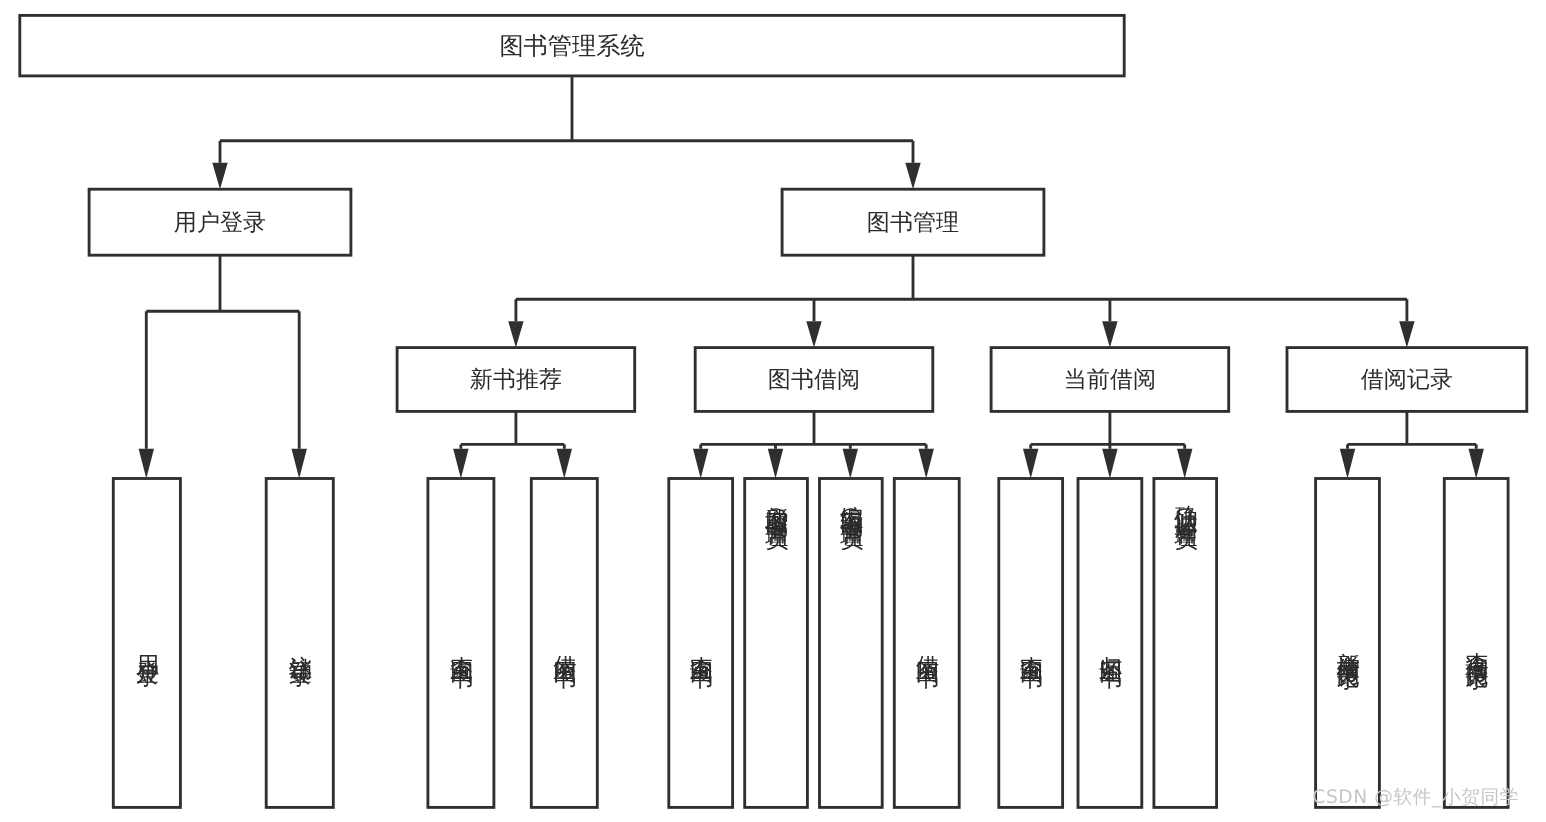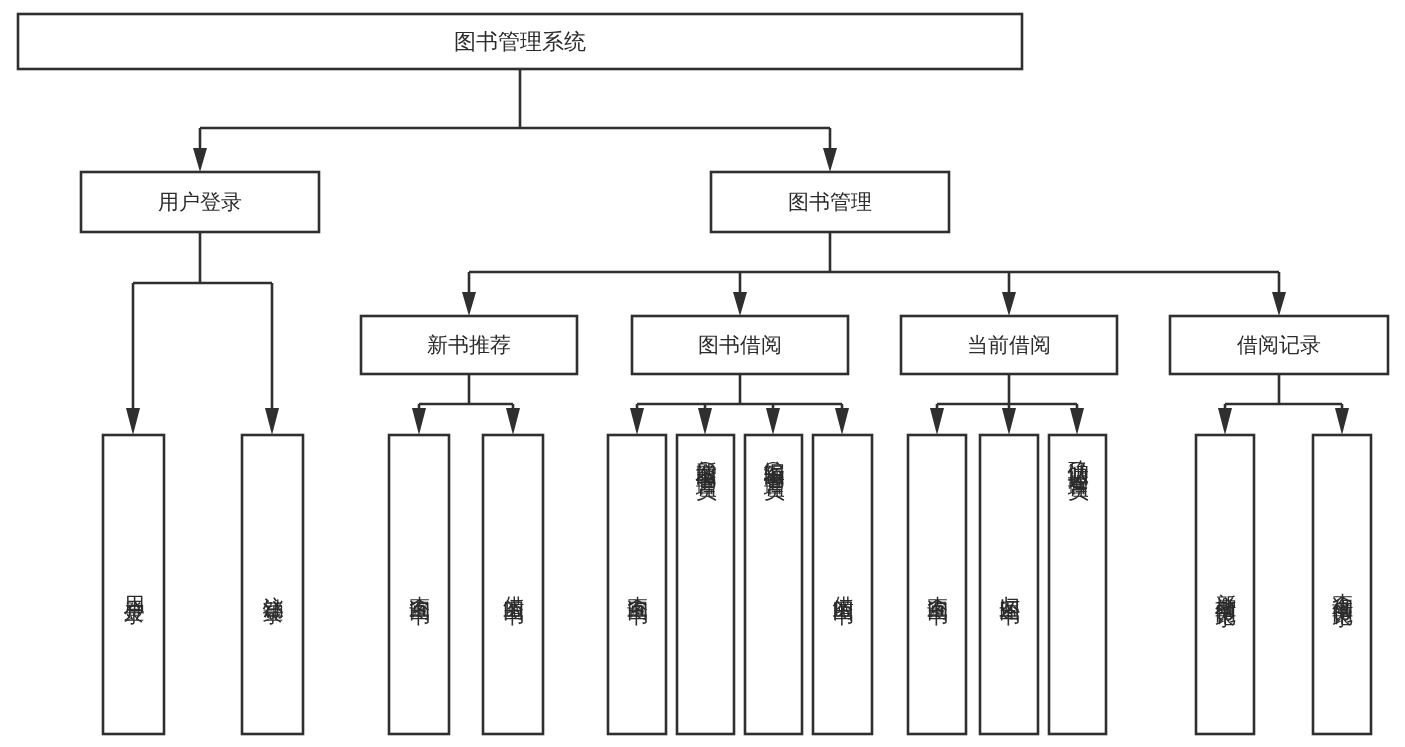--- a/index.html
+++ b/index.html
@@ -239,14 +239,15 @@
   <div class="leaf-label-wrap" style="left:1049px; top:443px; width:57px; height:291px;">
     <span class="leaf-label">确认归还（管理员）</span>
   </div>
   <div class="leaf-label-wrap" style="left:1196px; top:435px; width:58px; height:299px; align-items:center;">
     <span class="leaf-label">新增借阅记录</span>
   </div>
   <div class="leaf-label-wrap" style="left:1313px; top:435px; width:58px; height:299px; align-items:center;">
     <span class="leaf-label">查询借阅记录</span>
   </div>
 
+  <div class="watermark" style="left:1193px; top:713px;">CSDN @软件_小贺同学</div>
 
 </div>
 
 </body></html>

